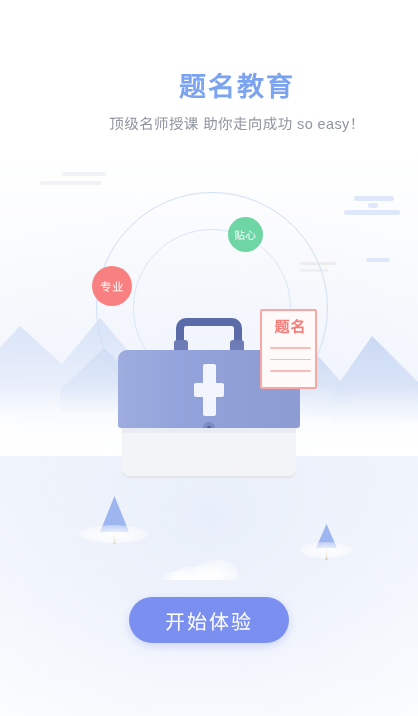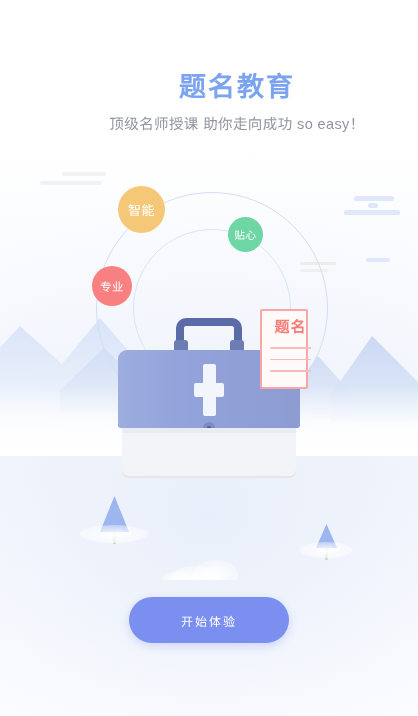--- a/index.html
+++ b/index.html
@@ -187,21 +187,21 @@
     position:absolute;
     top:110px; left:4px;
     width:174px; height:5px;
     background:#e9ecf3;
   }
 
   
   .doc {
     position:absolute;
     top:309px; left:260px;
-    width:48px; height:80px;
+    width:57px; height:80px;
     background:#fffafa;
     border:2px solid #f9a7a3;
     border-radius:2px;
   }
   .doc-title {
     position:absolute;
     top:7px; left:0; width:57px;
     text-align:center;
     font-size:15px;
     font-weight:bold;
@@ -220,21 +220,21 @@
 
   
   .cta {
     position:absolute;
     top:597px; left:129px;
     width:160px; height:46px;
     background:#7b8ff0;
     border:none;
     border-radius:23px;
     color:#ffffff;
-    font-size:12px;
+    font-size:20px;
     font-family:"Liberation Sans", "DejaVu Sans", sans-serif;
     letter-spacing:2px;
     cursor:pointer;
     box-shadow:0 3px 10px rgba(123,143,240,0.30);
   }
 </style>
 </head>
 <body>
 
 <div id="screen">
@@ -309,21 +309,20 @@
     <i></i>
   </div>
   <div class="cloudline cl-in">
     <i></i>
       <i></i>
   </div>
 
   <div class="orbit orbit-outer"></div>
   <div class="orbit orbit-inner"></div>
 
-  <div class="badge badge-zhineng">智能</div>
   <div class="badge badge-tiexin">贴心</div>
   <div class="badge badge-zhuanye">专业</div>
 
   <div class="kit">
     <div class="kit-handle"></div>
     <div class="kit-hinge left"></div>
     <div class="kit-hinge right"></div>
     <div class="kit-lid"></div>
     <div class="kit-lid-shade"></div>
     <div class="kit-cross"></div>

